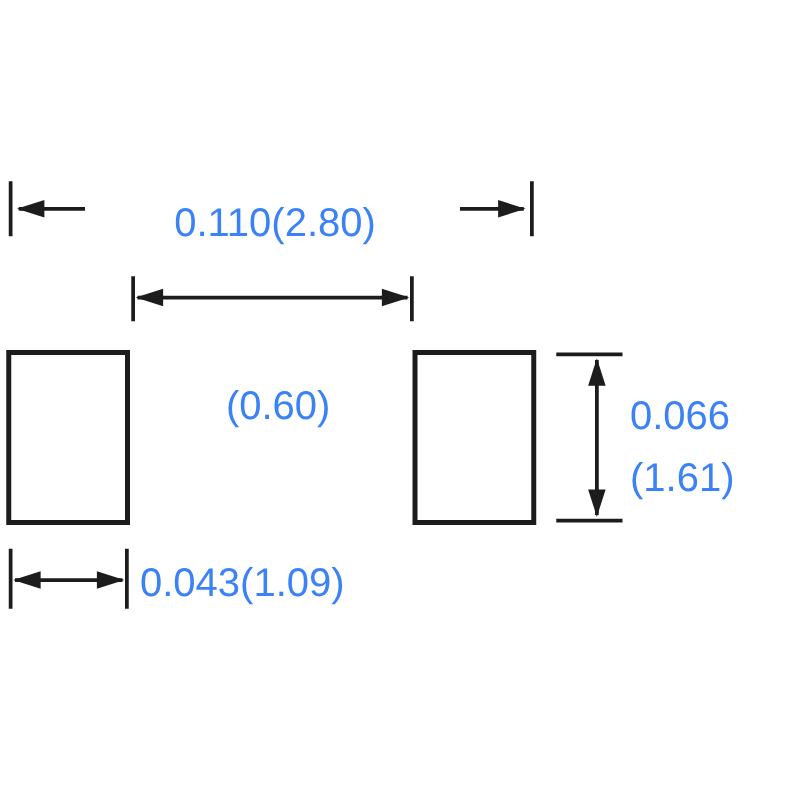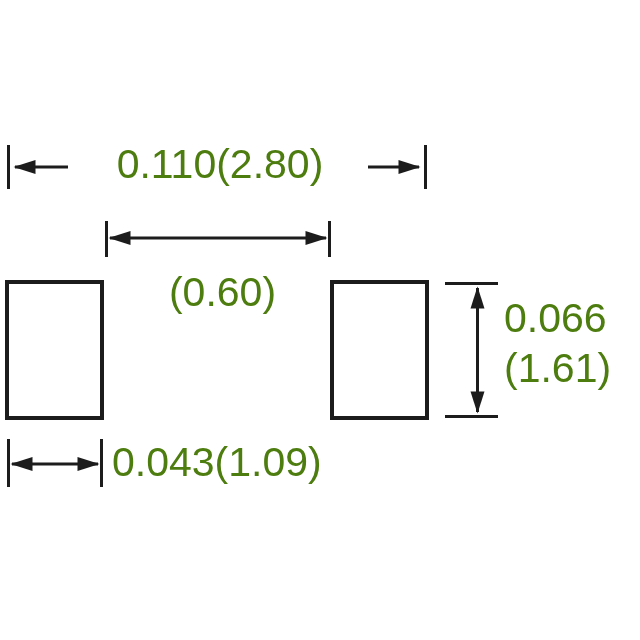--- a/index.html
+++ b/index.html
@@ -19,25 +19,26 @@
     background: #ffffff;
     overflow: hidden;
   }
   .linework {
     position: absolute;
     left: 0;
     top: 0;
   }
   .dim-label {
     position: absolute;
-    color: #4d7c0f;
-    font-size: 41px;
+    color: #3b82f6;
+    font-size: 32px;
     line-height: 1;
     white-space: nowrap;
     letter-spacing: 0px;
+    margin-top: 18px;
   }
   .center {
     text-align: center;
   }
 </style>
 </head>
 <body>
 
 <div class="canvas">
 
@@ -73,21 +74,21 @@
     <g stroke="#1c1c1c" stroke-width="3">
       <line x1="8.5" y1="439" x2="8.5" y2="487"></line>
       <line x1="101.5" y1="439" x2="101.5" y2="487"></line>
       <line x1="12" y1="464" x2="98" y2="464" marker-start="url(#arrowhead)" marker-end="url(#arrowhead)"></line>
     </g>
   </svg>
 
   <div class="dim-label center" style="left:70px;  top:144px; width:300px;">0.110(2.80)</div>
 
 
-  <div class="dim-label center" style="left:130px; top:272px; width:185px;">(0.60)</div>
+  <div class="dim-label center" style="left:130px; top:290px; width:185px;">(0.60)</div>
 
   <div class="dim-label" style="left:504px; top:298px;">0.066</div>
 
   <div class="dim-label" style="left:504px; top:348px;">(1.61)</div>
 
-  <div class="dim-label" style="left:112px; top:442px;">0.043(1.09)</div>
+  <div class="dim-label" style="left:112px; top:432px;">0.043(1.09)</div>
 
 </div>
 
 </body></html>

